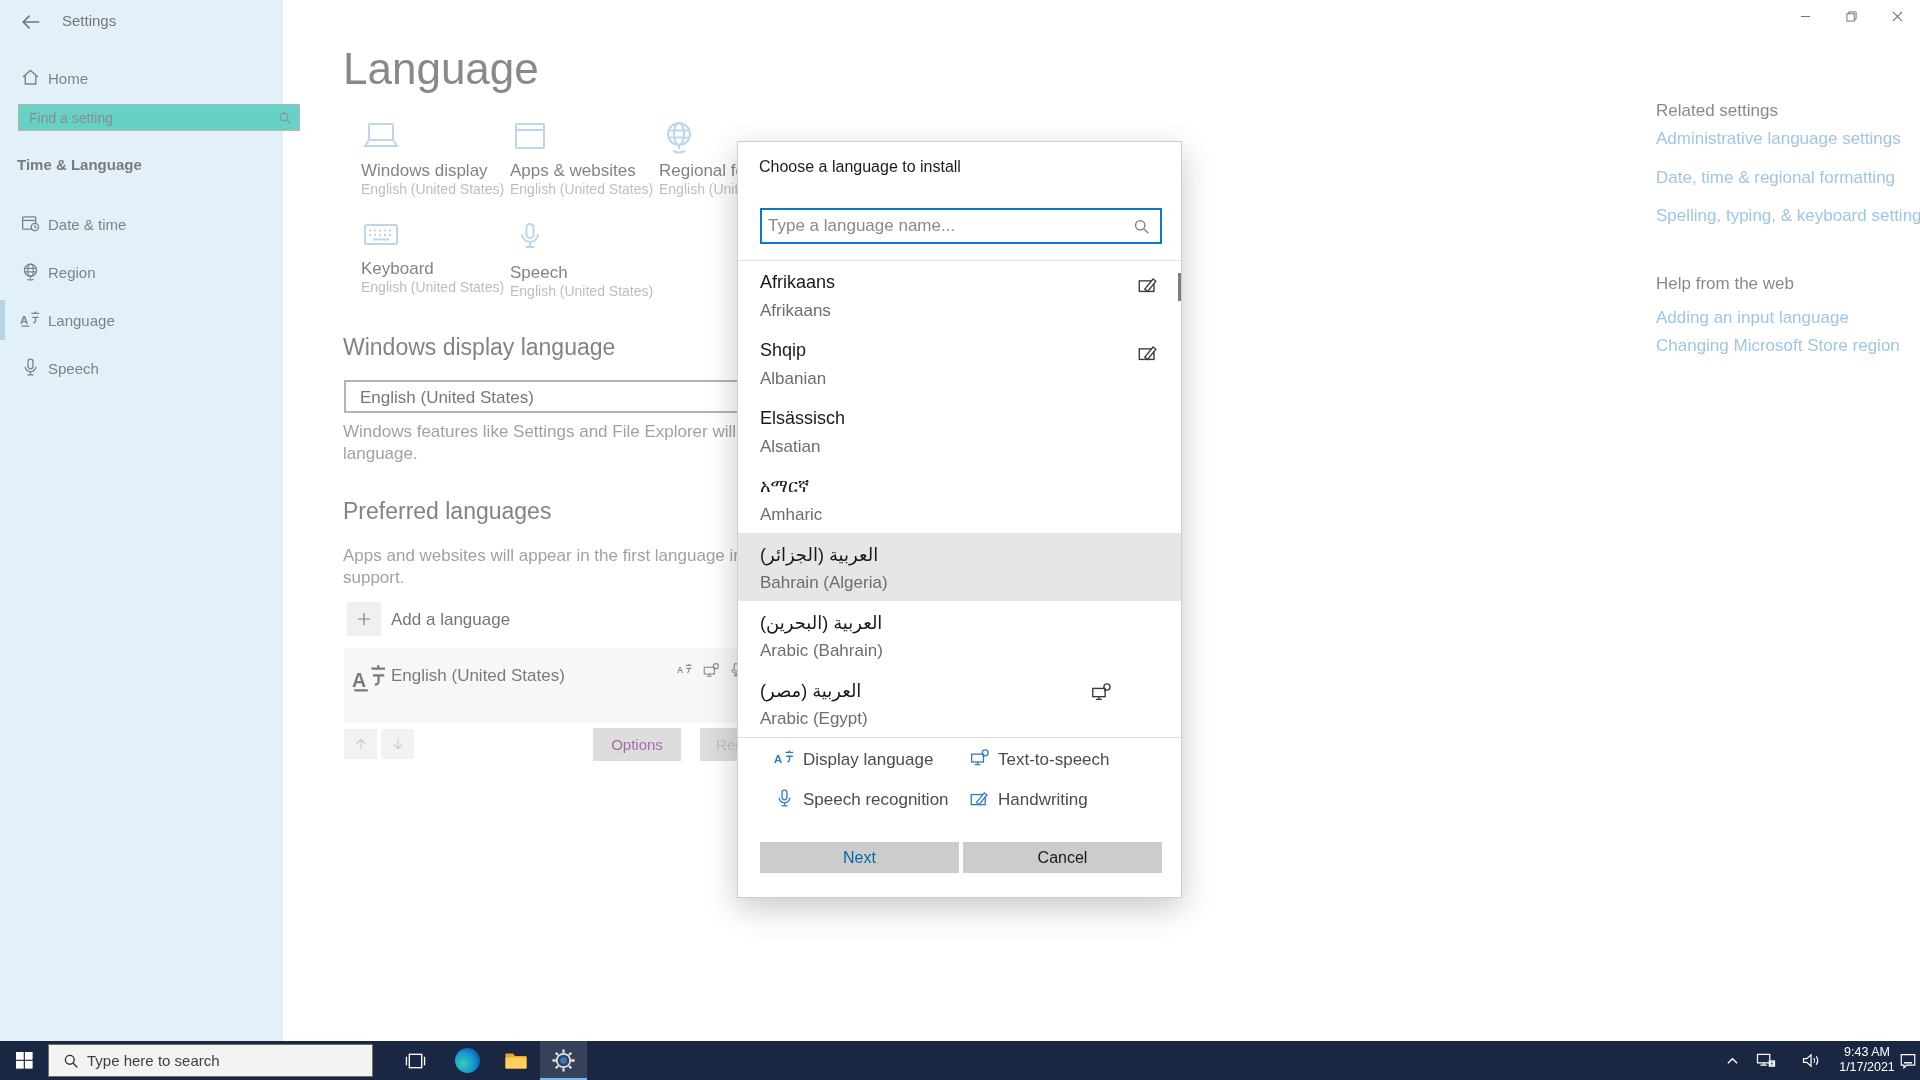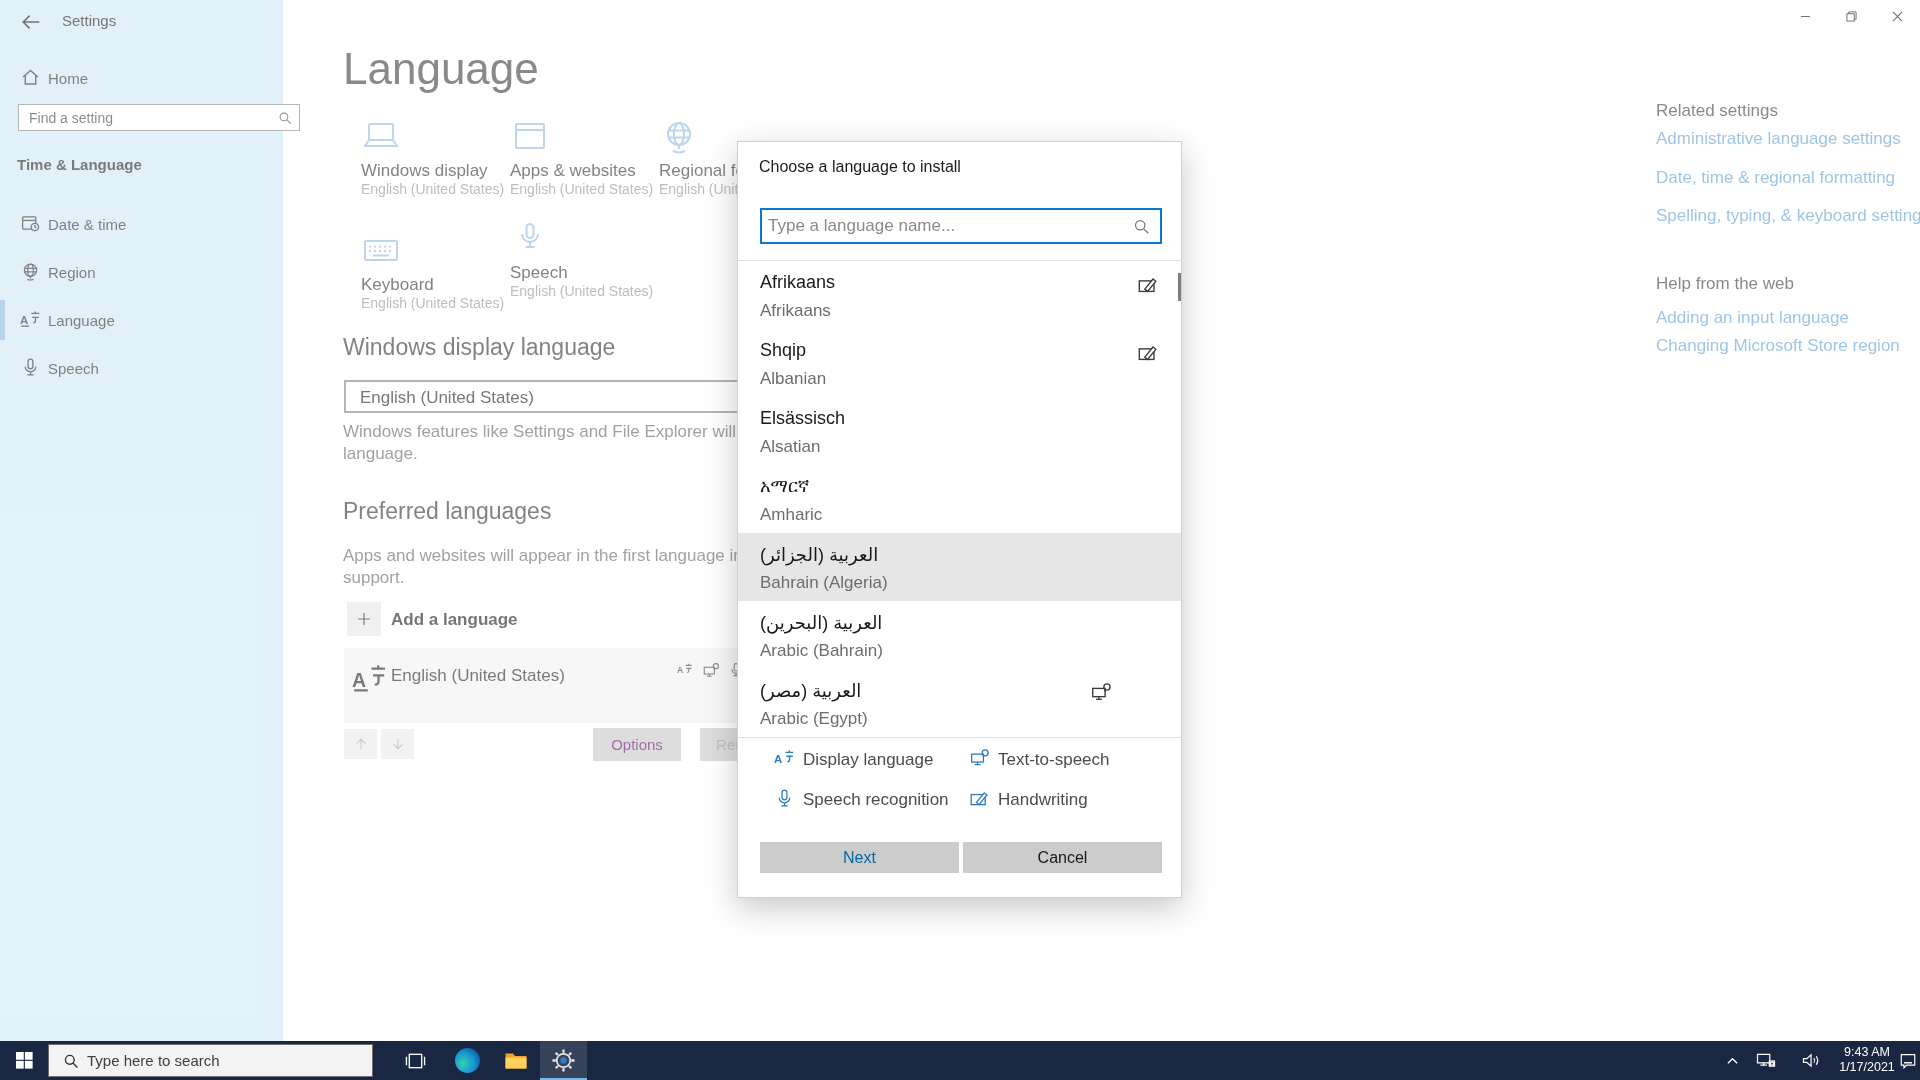--- a/index.html
+++ b/index.html
@@ -13,38 +13,38 @@
   .win-controls { position:absolute; right:0; top:0; height:32px; display:flex; }
   .win-btn { width:46px; height:32px; display:flex; align-items:center; justify-content:center; color:#1a1a1a; }
   .win-btn svg { width:11px; height:11px; }
 
   
   .sidebar { position:absolute; left:0; top:0; width:283px; height:1041px; background:#d3e9f8; }
   .side-row { position:absolute; left:0; width:320px; height:40px; }
   .side-row .ic { position:absolute; left:20px; top:9px; width:21px; height:21px; color:#3d3d3d; }
   .side-row .lbl { position:absolute; left:48px; top:12px; font-size:15px; color:#3c3c3c; }
   .accent-bar { position:absolute; left:0; top:300px; width:5px; height:40px; background:#93bedf; }
-  .side-search { position:absolute; left:18px; top:104px; width:282px; height:27px; background:#ffffff; border:1px solid #8f8f8f; }
+  .side-search { position:absolute; left:18px; top:104px; width:282px; height:27px; background:#14b8a6; border:1px solid #8f8f8f; }
   .side-search input { position:absolute; left:0; top:0; width:100%; height:100%; border:none; outline:none; background:transparent; padding:0 28px 0 10px; font-size:14px; color:#4f4f4f; font-family:inherit; }
   .side-search .mag { position:absolute; right:7px; top:6px; width:14px; height:14px; color:#555; }
   .side-section { position:absolute; left:17px; top:156px; font-size:15px; font-weight:600; color:#333; }
 
   
   .page-title { position:absolute; left:343px; top:44px; font-size:44px; font-weight:300; color:#4a4a4a; }
   .hero-tile { position:absolute; width:148px; height:100px; }
   .hero-tile .hic { position:absolute; left:0; top:2px; width:40px; height:36px; color:#9ac0e4; }
   .hero-tile .hlbl { position:absolute; left:0; top:43px; font-size:17px; color:#3f3f3f; white-space:nowrap; }
   .hero-tile .hsub { position:absolute; left:0; top:63px; font-size:14px; color:#9a9a9a; white-space:nowrap; }
   .sec-heading { position:absolute; left:343px; font-size:23px; color:#404040; }
   .dropdown { position:absolute; left:344px; top:380px; width:418px; height:33px; border:2px solid #8c8c8c; background:#fff; }
   .dropdown span { position:absolute; left:14px; top:6px; font-size:17px; color:#2e2e2e; }
   .body-text { position:absolute; left:343px; font-size:17px; line-height:22px; color:#6f6f6f; }
   .add-btn { position:absolute; left:347px; top:602px; width:34px; height:34px; background:#e9e9e9; color:#3a3a3a; display:flex; align-items:center; justify-content:center; }
   .add-btn svg { width:18px; height:18px; }
-  .add-lbl { position:absolute; left:391px; top:610px; font-size:17px; color:#2c2c2c;font-weight:bold; }
+  .add-lbl { position:absolute; left:391px; top:610px; font-size:17px; color:#2c2c2c; }
   .lang-row { position:absolute; left:344px; top:648px; width:838px; height:75px; background:#f3f3f3; }
   .lang-row .bigic { position:absolute; left:8px; top:13px; width:36px; height:36px; color:#333; }
   .lang-row .rlbl { position:absolute; left:47px; top:18px; font-size:17px; color:#333; }
   .lang-row .mini { position:absolute; top:14px; color:#4f4f4f; }
   .sq-btn { position:absolute; top:729px; width:33px; height:30px; background:#ececec; color:#ababab; display:flex; align-items:center; justify-content:center; }
   .sq-btn svg { width:16px; height:16px; }
   .gray-btn { position:absolute; top:728px; width:88px; height:33px; background:#cbcbcb; font-size:15px; display:flex; align-items:center; justify-content:center; }
   .r-heading { position:absolute; left:1656px; font-size:17px; color:#4a4a4a; }
   .r-link { position:absolute; left:1656px; font-size:17px; color:#6ba7d9; white-space:nowrap; cursor:pointer; }
 
@@ -204,21 +204,21 @@
   </div>
   <div class="hero-tile" style="left:659px; top:118px">
     <span class="hic"><svg viewBox="0 0 40 36" fill="none" stroke="currentColor" stroke-width="2">
           <circle cx="20" cy="14" r="11"></circle>
           <ellipse cx="20" cy="14" rx="5" ry="11"></ellipse>
           <path d="M9.5 10.5 H30.5 M9.5 17.5 H30.5 M20 25 V29 M14 31 Q20 34 26 31"></path>
         </svg></span>
     <div class="hlbl">Regional format</div>
     <div class="hsub">English (United States)</div>
   </div>
-  <div class="hero-tile" style="left:361px; top:232px">
+  <div class="hero-tile" style="left:361px; top:216px">
     <span class="hic"><svg viewBox="0 0 40 32" fill="none" stroke="currentColor" stroke-width="2">
           <rect x="4" y="7" width="32" height="19" rx="1.5"></rect>
           <path d="M8 12.5 h2 M13 12.5 h2 M18 12.5 h2 M23 12.5 h2 M28 12.5 h2 M8 17 h2 M13 17 h2 M18 17 h2 M23 17 h2 M28 17 h2 M12 21.5 h16" stroke-width="1.8"></path>
         </svg></span>
     <div class="hlbl">Keyboard</div>
     <div class="hsub">English (United States)</div>
   </div>
   <div class="hero-tile" style="left:510px; top:220px">
     <span class="hic"><svg viewBox="0 0 40 32" fill="none" stroke="currentColor" stroke-width="2">
           <rect x="16.5" y="2" width="7" height="14" rx="3.5"></rect>

